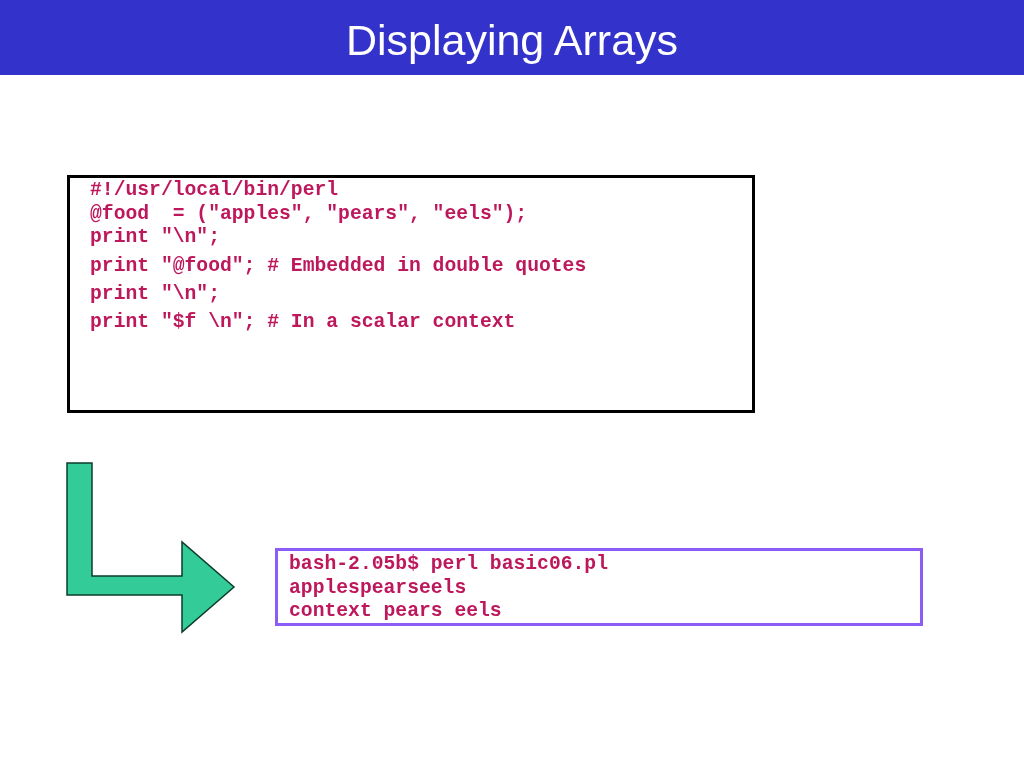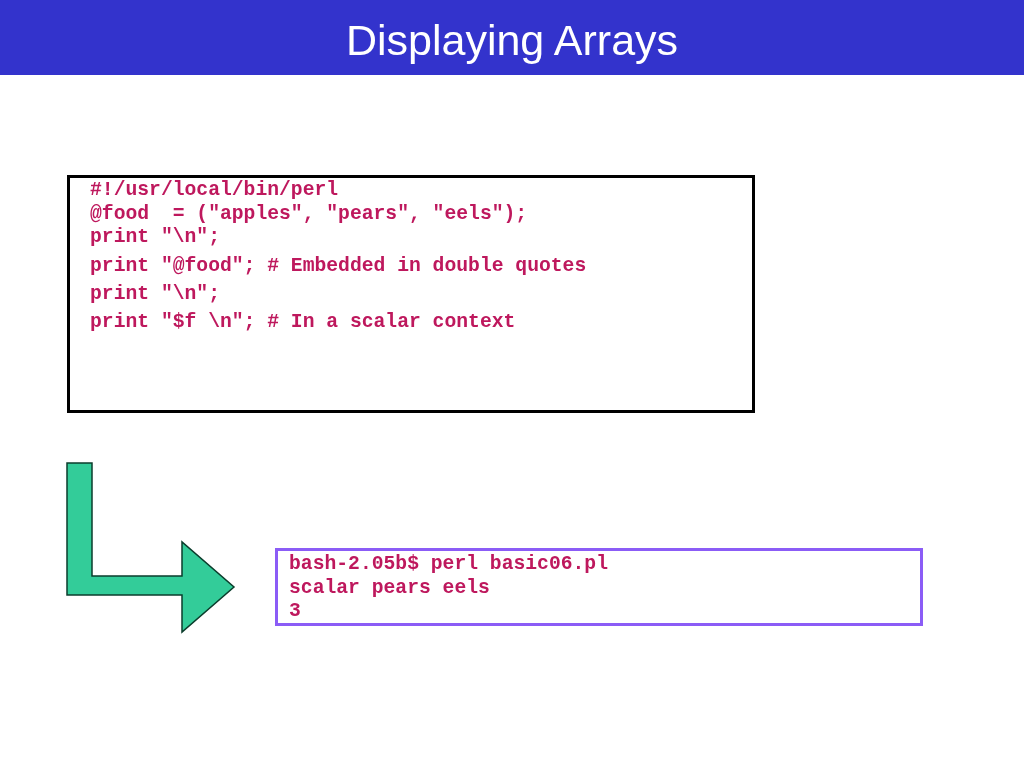--- a/index.html
+++ b/index.html
@@ -97,17 +97,18 @@
   </div>
 
   <div class="arrow-wrap">
     <svg width="185" height="185" viewBox="0 0 185 185">
       <polygon points="7,8 32,8 32,121 122,121 122,87 174,132 122,177 122,140 7,140" fill="#33CC99" stroke="#0B3D2C" stroke-width="1.5" stroke-linejoin="miter"></polygon>
     </svg>
   </div>
 
   <div class="output-box">
     <div class="mono-line">bash-2.05b$ perl basic06.pl</div>
-    <div class="mono-line">scalar pears eels</div>
+    <div class="mono-line">applespearseels</div>
+    <div class="mono-line">context pears eels</div>
     <div class="mono-line">3</div>
   </div>
 
 </div>
 
 </body></html>

